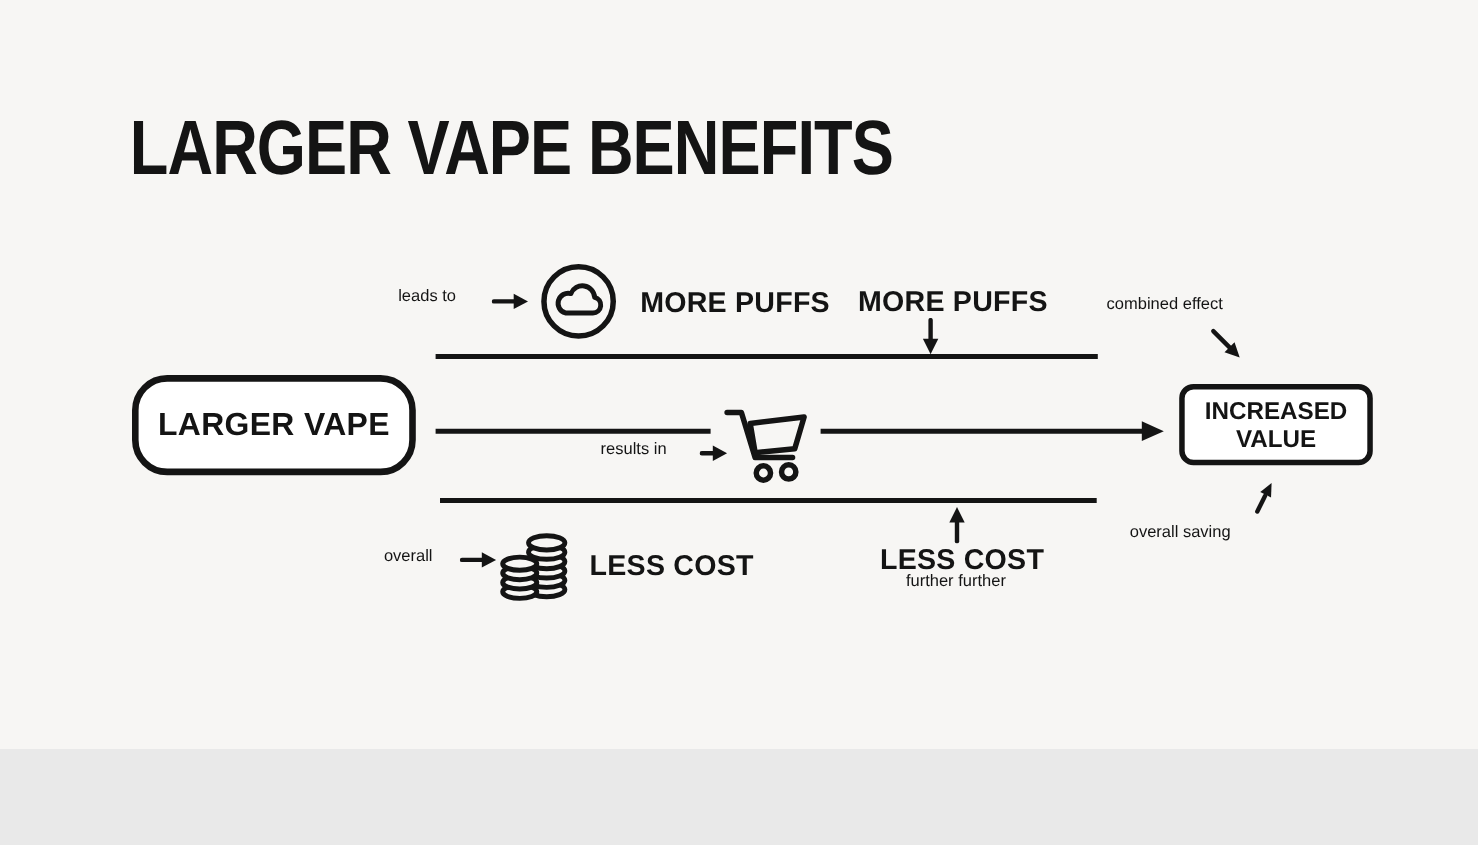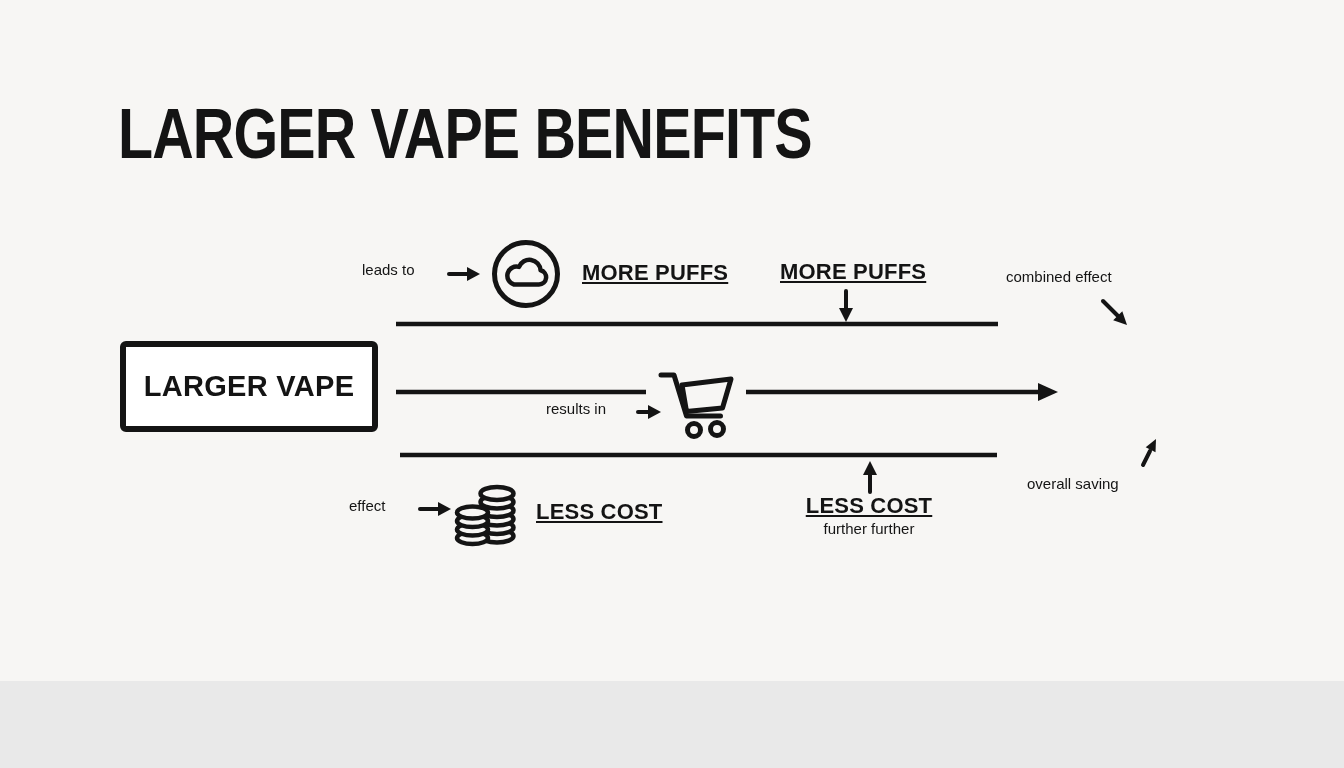--- a/index.html
+++ b/index.html
@@ -17,27 +17,27 @@
     overflow:hidden;
   }
   .abs{position:absolute;}
   .title{
     left:118px;top:94px;
     font-size:70px;font-weight:bold;letter-spacing:-1px;
     transform:scaleX(0.82);transform-origin:left center;
     white-space:nowrap;color:var(--ink);
   }
   .lbl{font-size:15px;white-space:nowrap;color:var(--ink);}
-  .blbl{font-size:22px;font-weight:bold;letter-spacing:.2px;white-space:nowrap;color:var(--ink);text-decoration:underline;}
+  .blbl{font-size:26px;font-weight:bold;letter-spacing:.2px;white-space:nowrap;color:var(--ink);}
   .center{text-align:center;}
   .right{text-align:center;}
   .node{
     background:var(--node-fill);
     border:6px solid var(--ink);
-    border-radius:6px;
+    border-radius:32px;
     display:flex;align-items:center;justify-content:center;
     font-weight:bold;color:var(--ink);
   }
   .node.source{left:120px;top:341px;width:258px;height:91px;font-size:29px;letter-spacing:.3px;}
   .node.result{left:1072px;top:349px;width:176px;height:74px;border-width:5px;border-radius:13px;
     font-size:22px;line-height:25px;text-align:center;padding:0 14px;white-space:normal;}
   svg.connectors{left:0;top:0;width:1344px;height:768px;pointer-events:none;}
   svg.connectors line{stroke:var(--ink);stroke-width:4.5;}
   svg.connectors polygon{fill:var(--ink);}
   svg.mini line{stroke:var(--ink);stroke-width:4;stroke-linecap:round;}
@@ -57,20 +57,23 @@
     <line x1="396" y1="392" x2="646" y2="392"></line>
     <line x1="746" y1="392" x2="1040" y2="392"></line>
     <polygon points="1038,383 1038,401 1058,392"></polygon>
     <line x1="400" y1="455" x2="997" y2="455"></line>
   </svg>
 
   <div class="abs node source">
     <span>LARGER VAPE</span>
   </div>
 
+  <div class="abs node result">
+    <span>INCREASED VALUE</span>
+  </div>
 
   <div class="abs lbl" style="left:362px;top:261px;">leads to</div>
   <svg class="abs mini" style="left:447px;top:264px;" width="34" height="20" viewBox="0 0 34 20">
     <line x1="2" y1="10" x2="21" y2="10"></line>
       <polygon points="20,3 33,10 20,17"></polygon>
   </svg>
   <svg class="abs icon" style="left:490px;top:238px;" width="72" height="72" viewBox="0 0 72 72">
     <circle cx="36" cy="36" r="31.5" stroke-width="5"></circle>
     <path d="M24 46.5 h25 a7.2 7.2 0 0 0 1.6 -14.2 a11.2 11.2 0 0 0 -21.6 -3.4 A8.8 8.8 0 0 0 24 46.5 z" stroke-width="4.5"></path>
   </svg>
@@ -86,21 +89,21 @@
     <line x1="2" y1="10" x2="13" y2="10"></line>
       <polygon points="12,3 25,10 12,17"></polygon>
   </svg>
   <svg class="abs icon" style="left:654px;top:366px;" width="84" height="80" viewBox="0 0 84 80">
     <path d="M7 9 h13 l12.5 41 h34" stroke-width="5"></path>
     <path d="M28 19 L77 13 L68.5 42 L32.5 45.5 Z" stroke-width="5"></path>
     <circle cx="40" cy="64" r="6.5" stroke-width="5"></circle>
     <circle cx="63" cy="63" r="6.5" stroke-width="5"></circle>
   </svg>
 
-  <div class="abs lbl" style="left:349px;top:497px;">effect</div>
+  <div class="abs lbl" style="left:349px;top:497px;">overall</div>
   <svg class="abs mini" style="left:418px;top:499px;" width="34" height="20" viewBox="0 0 34 20">
     <line x1="2" y1="10" x2="21" y2="10"></line>
       <polygon points="20,3 33,10 20,17"></polygon>
   </svg>
   <svg class="abs icon" style="left:452px;top:478px;" width="66" height="72" viewBox="0 0 66 72">
     <ellipse cx="45" cy="58" rx="16.5" ry="6.5" stroke-width="4.5"></ellipse>
     <ellipse cx="45" cy="49.5" rx="16.5" ry="6.5" stroke-width="4.5"></ellipse>
     <ellipse cx="45" cy="41" rx="16.5" ry="6.5" stroke-width="4.5"></ellipse>
     <ellipse cx="45" cy="32.5" rx="16.5" ry="6.5" stroke-width="4.5"></ellipse>
     <ellipse cx="45" cy="24" rx="16.5" ry="6.5" stroke-width="4.5"></ellipse>

